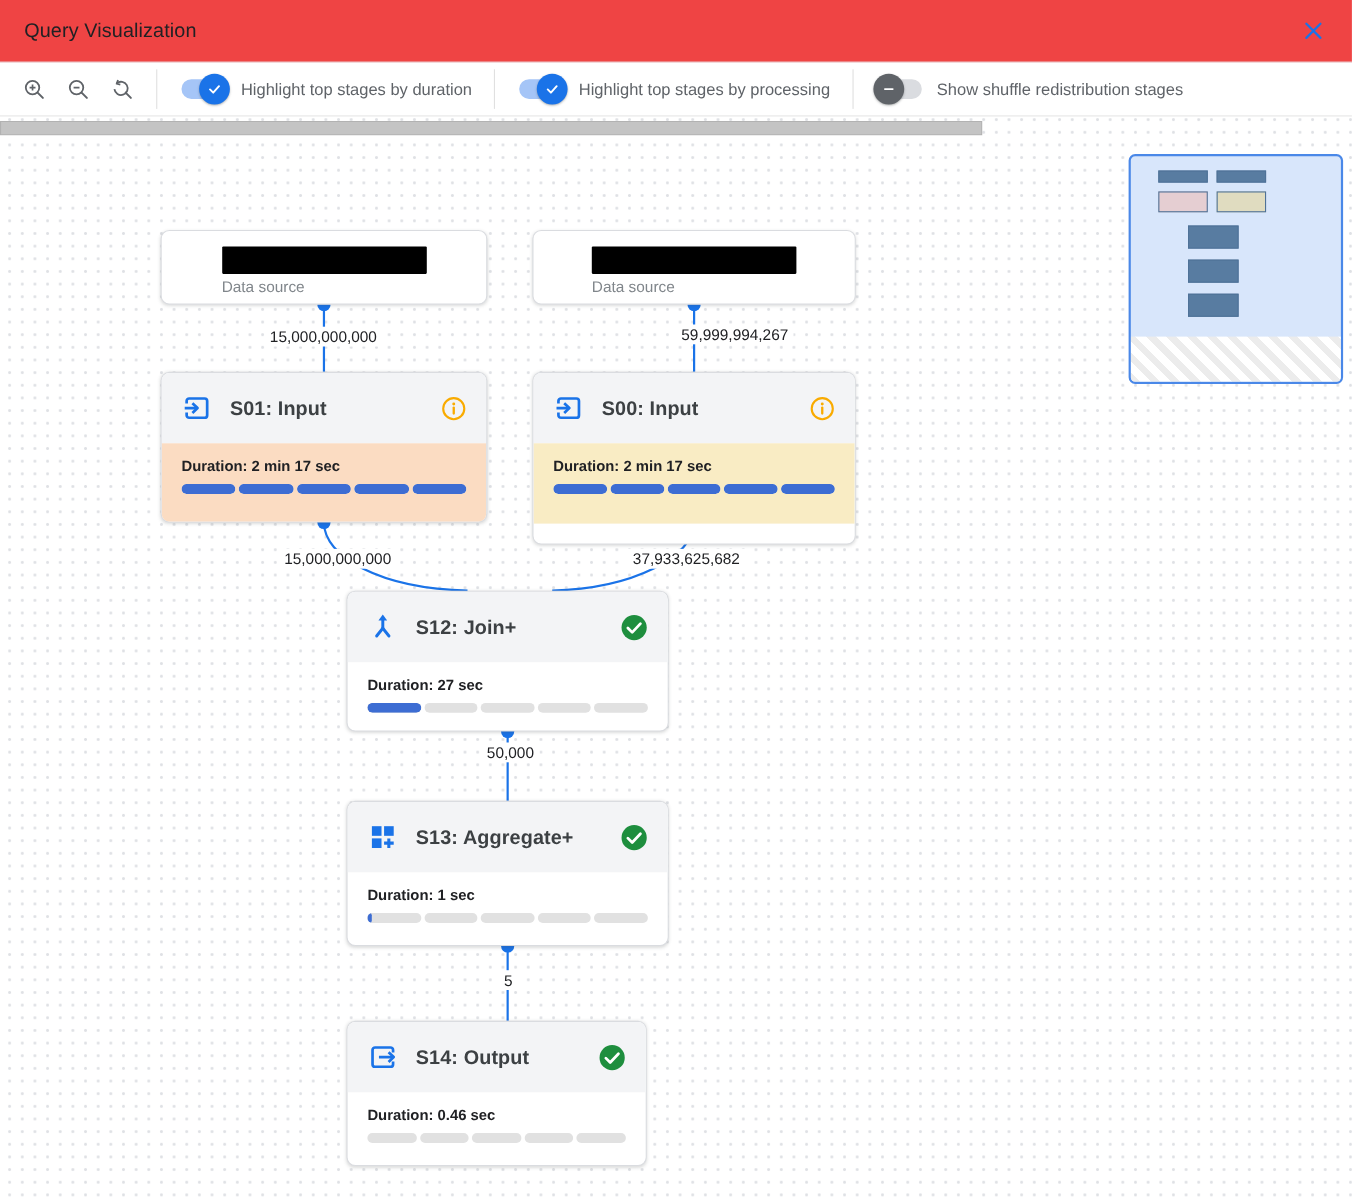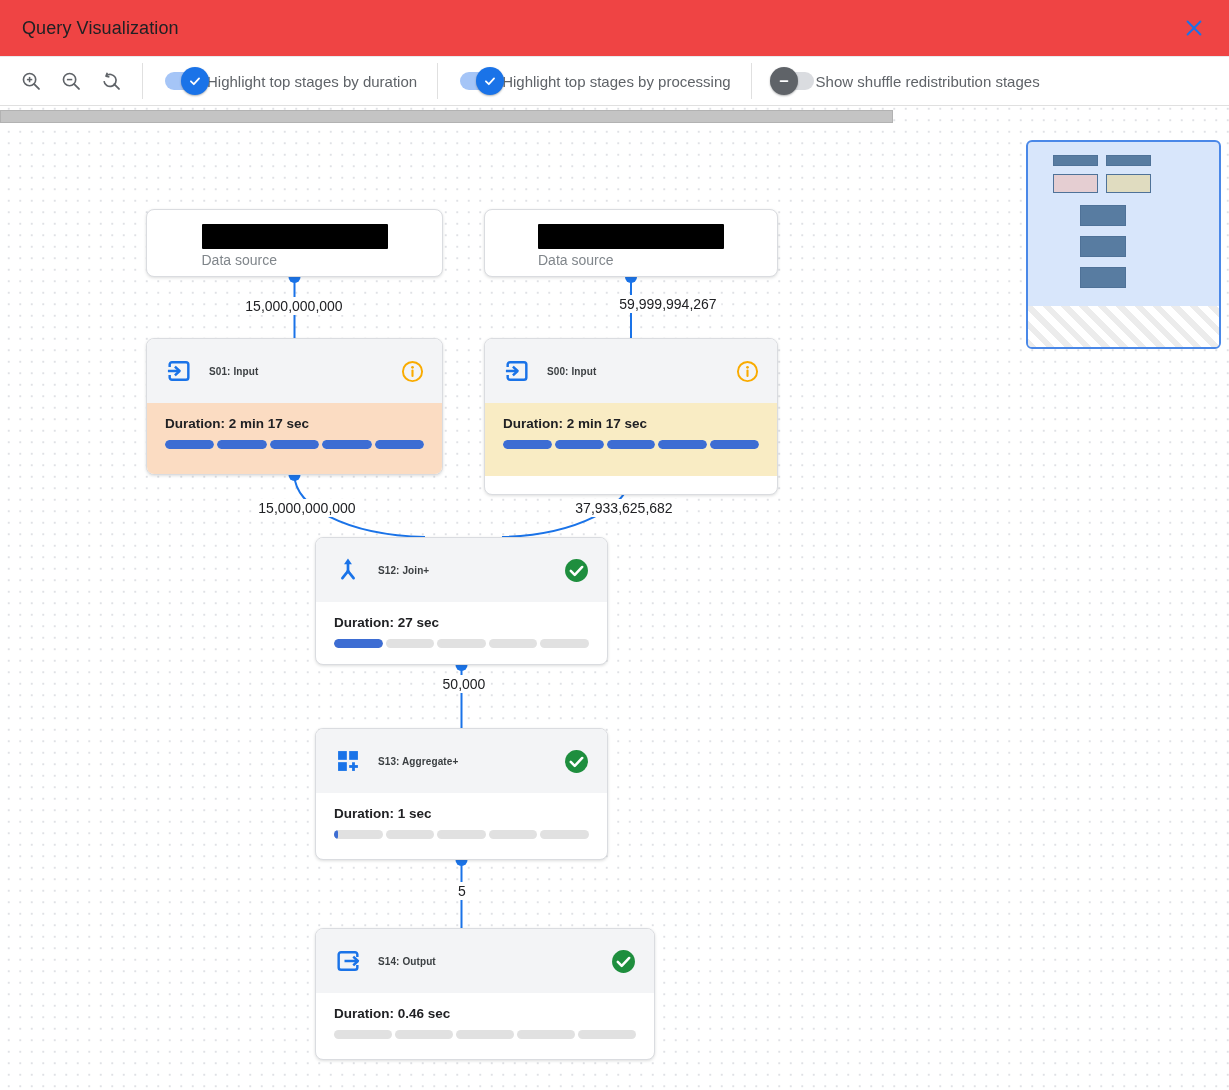--- a/index.html
+++ b/index.html
@@ -24,21 +24,21 @@
        justify-content:space-between;padding:0 22px;}
   .hdr-title{font-size:18px;color:#202124;letter-spacing:.1px;}
   .close-btn{width:26px;height:26px;display:flex;align-items:center;justify-content:center;cursor:pointer;}
 
   
   .tbar{position:absolute;left:0;top:57px;width:100%;height:49px;background:#fff;
         border-bottom:1px solid #e0e0e0;display:flex;align-items:center;padding:0 8px 0 18px;}
   .zoom-group{display:flex;align-items:center;gap:14px;padding-right:18px;}
   .tool-btn{width:26px;height:26px;display:flex;align-items:center;justify-content:center;cursor:pointer;}
   .vdiv{width:1px;height:36px;background:#e0e0e0;}
-  .toggle-sec{display:flex;align-items:center;padding:0 20px;}
+  .toggle-sec{display:flex;align-items:center;gap:12px;padding:0 20px;}
   .toggle-label{font-size:15px;color:#5f6368;font-weight:500;white-space:nowrap;}
   .switch{position:relative;width:44px;height:22px;flex:0 0 auto;cursor:pointer;}
   .switch .track{position:absolute;left:2px;top:2px;width:40px;height:18px;border-radius:10px;}
   .switch.on .track{background:var(--toggle-on-track);}
   .switch.off .track{background:#dadce0;}
   .switch .thumb{position:absolute;top:-3px;width:28px;height:28px;border-radius:50%;
         display:flex;align-items:center;justify-content:center;
         box-shadow:0 1px 2px rgba(60,64,67,.4);}
   .switch.on .thumb{right:-2px;background:var(--accent-blue);}
   .switch.off .thumb{left:-2px;background:var(--toggle-off-thumb);}
@@ -54,21 +54,21 @@
     background:#fff;padding:1px 5px;white-space:nowrap;}
 
   
   .node{position:absolute;background:#fff;border:1px solid #dadce0;border-radius:8px;
     box-shadow:0 1px 3px rgba(60,64,67,.18);cursor:pointer;overflow:hidden;flex-direction:column;}
   .ds-node{display:flex;align-items:center;padding:0 16px;gap:14px;}
   .ds-mid{flex:1;display:flex;flex-direction:column;gap:3px;min-width:0;}
   .redacted{width:186px;height:25px;background:#000;border-radius:1px;}
   .ds-sub{font-size:14px;color:#80868b;}
   .stage-hd{height:64px;display:flex;align-items:center;gap:16px;padding:0 18px;background:var(--header-gray);}
-  .stage-title{flex:1;font-size:10px;font-weight:600;color:#3c4043;letter-spacing:.1px;}
+  .stage-title{flex:1;font-size:18px;font-weight:600;color:#3c4043;letter-spacing:.1px;}
   .stage-bd{padding:13px 18px 0 18px;}
   .stage-bd.peach{background:var(--duration-peach);height:73px;}
   .stage-bd.yellow{background:var(--processing-yellow);height:73px;}
   .dur-text{font-size:13.5px;font-weight:600;color:#202124;margin-bottom:9px;}
   .dur-bar{display:flex;gap:3px;height:9px;}
   .dur-bar .seg{flex:1;background:var(--track-gray);border-radius:5px;overflow:hidden;}
   .dur-bar .seg i{display:block;height:100%;width:0;background:var(--progress-blue);border-radius:5px;}
 
   
   .minimap{position:absolute;left:1026px;top:34px;width:195px;height:209px;background:#d8e6fb;
@@ -361,21 +361,21 @@
             <span class="seg">
               <i style="width: 0%;"></i>
             </span>
             <span class="seg">
               <i style="width: 0%;"></i>
             </span>
         </div>
       </div>
     </div>
 
-    <div class="node" style="left:315px;top:822px;width:340px;height:132px;">
+    <div class="node" style="left:315px;top:822px;width:273px;height:132px;">
       <div class="stage-hd">
         <svg width="28" height="28" viewBox="0 0 24 24">
           <path d="M20 8.5 V6.5 A2 2 0 0 0 18 4.5 H6 A2 2 0 0 0 4 6.5 V17.5 A2 2 0 0 0 6 19.5 H18 A2 2 0 0 0 20 17.5 V15.5" fill="none" stroke="var(--accent-blue)" stroke-width="2.1"></path>
           <line x1="9" y1="12" x2="20" y2="12" stroke="var(--accent-blue)" stroke-width="2.1"></line>
           <path d="M16.5 8.2 L20.5 12 L16.5 15.8" fill="none" stroke="var(--accent-blue)" stroke-width="2.1" stroke-linejoin="round"></path>
         </svg>
         <span class="stage-title">S14: Output</span>
         <svg width="25" height="25" viewBox="0 0 24 24">
           <circle cx="12" cy="12" r="11" fill="var(--success-green)"></circle>
           <path d="M6.5 12.4 L10.3 16.2 L17.5 8.6" fill="none" stroke="#fff" stroke-width="2.4" stroke-linecap="round" stroke-linejoin="round"></path>

